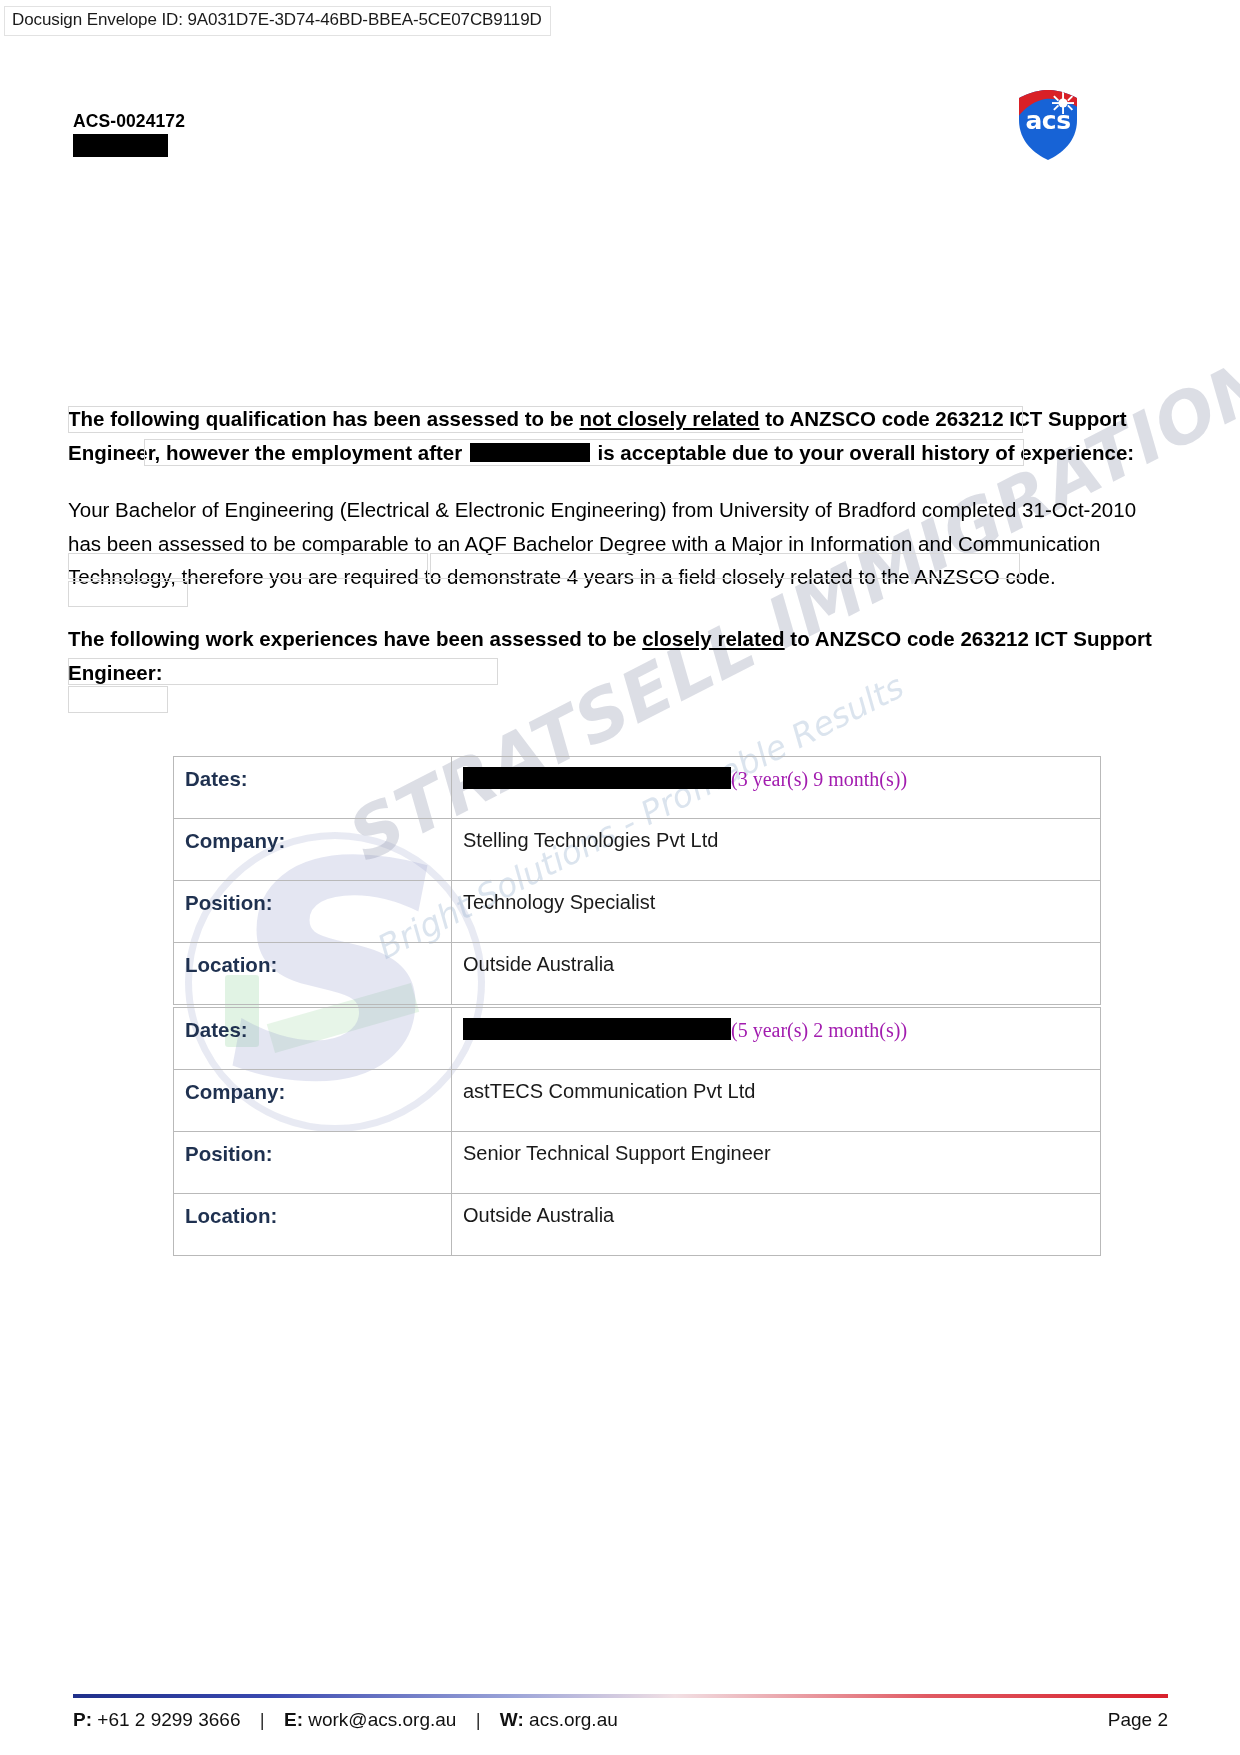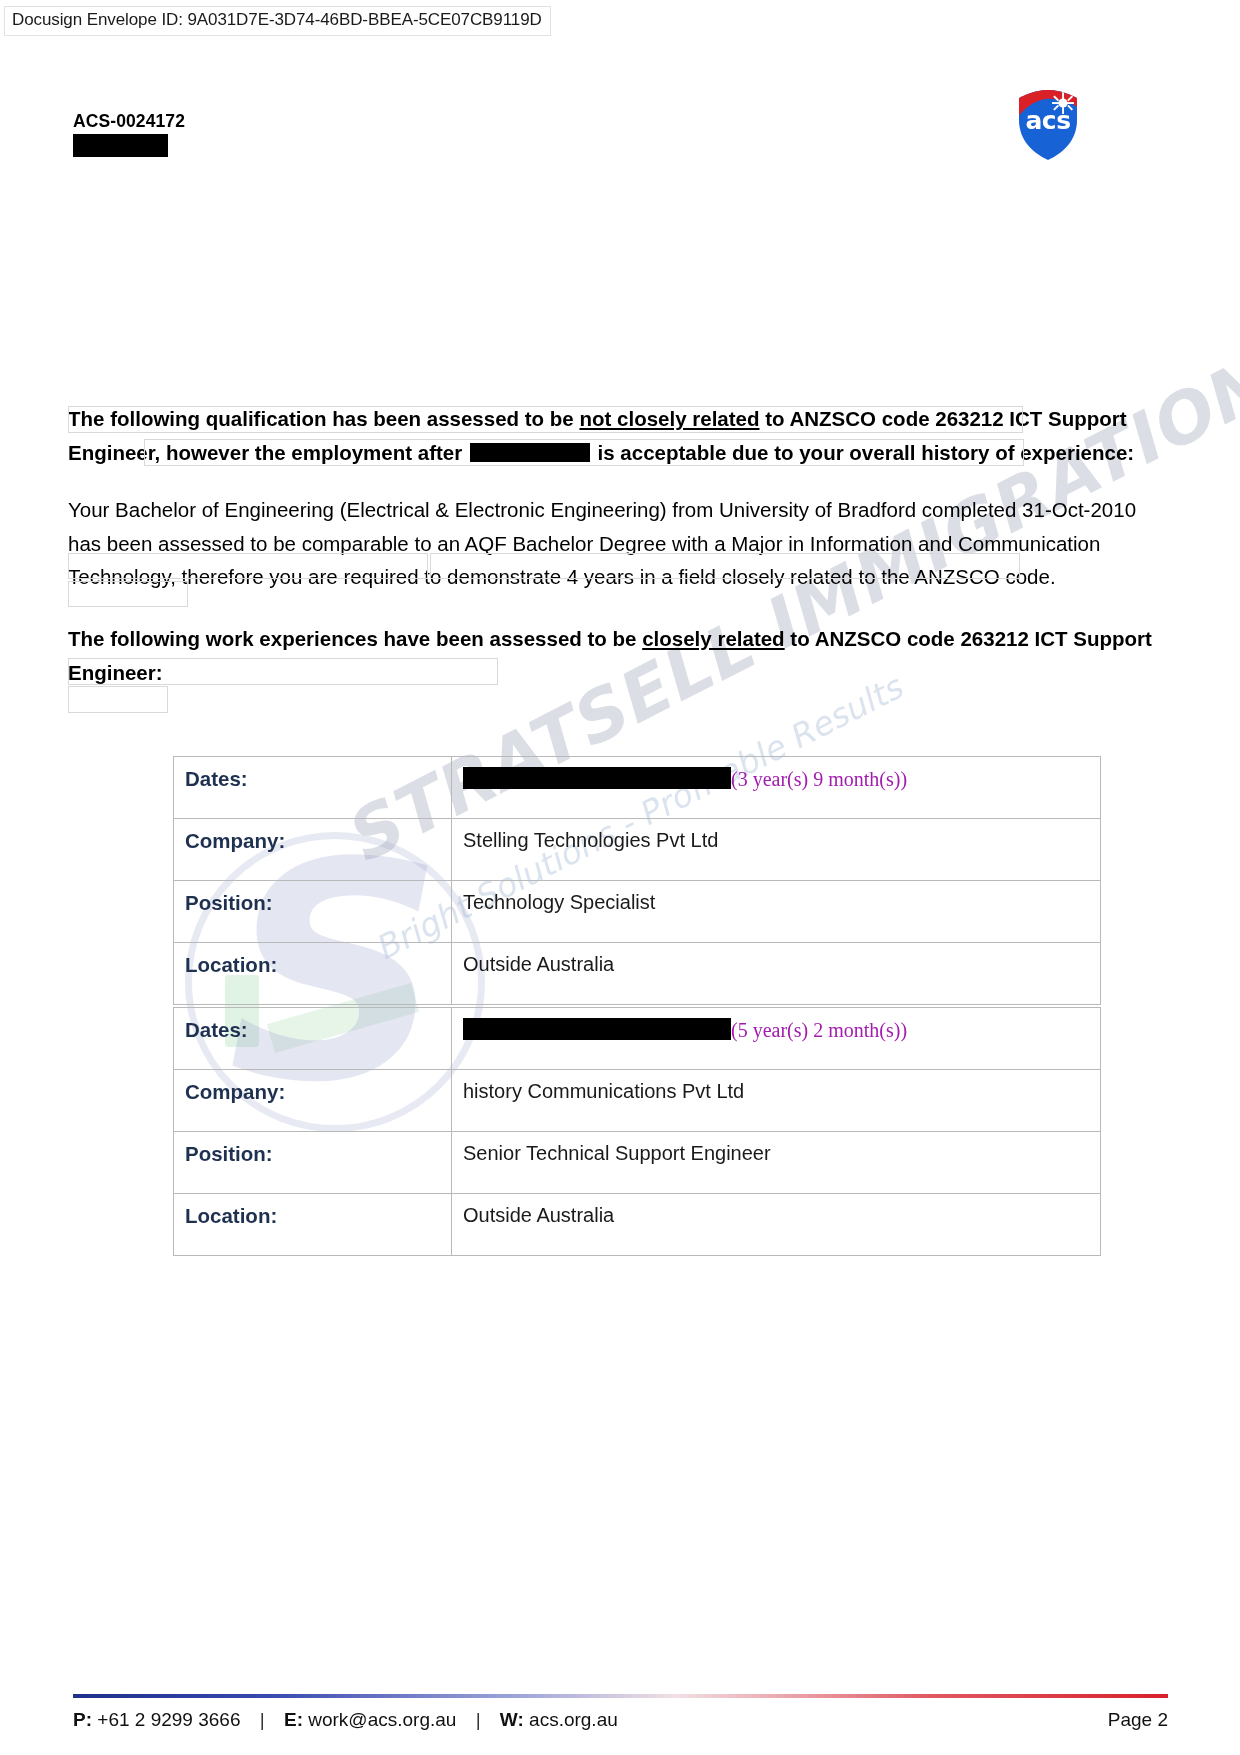--- a/index.html
+++ b/index.html
@@ -336,21 +336,21 @@
   </table>
 
   <table class="exp-table" id="exp-table-1" style="top:1007px;">
     <tbody>
         <tr>
           <td class="label-cell"><span class="cell-label">Dates:</span></td>
           <td class="value-cell"><span class="redact-cell"></span><span class="dur">(5 year(s) 2 month(s))</span></td>
         </tr>
         <tr>
           <td class="label-cell"><span class="cell-label">Company:</span></td>
-          <td class="value-cell"><span class="cell-value">history Communications Pvt Ltd</span></td>
+          <td class="value-cell"><span class="cell-value">astTECS Communication Pvt Ltd</span></td>
         </tr>
         <tr>
           <td class="label-cell"><span class="cell-label">Position:</span></td>
           <td class="value-cell"><span class="cell-value">Senior Technical Support Engineer</span></td>
         </tr>
         <tr>
           <td class="label-cell"><span class="cell-label">Location:</span></td>
           <td class="value-cell"><span class="cell-value">Outside Australia</span></td>
         </tr>
       </tbody>

